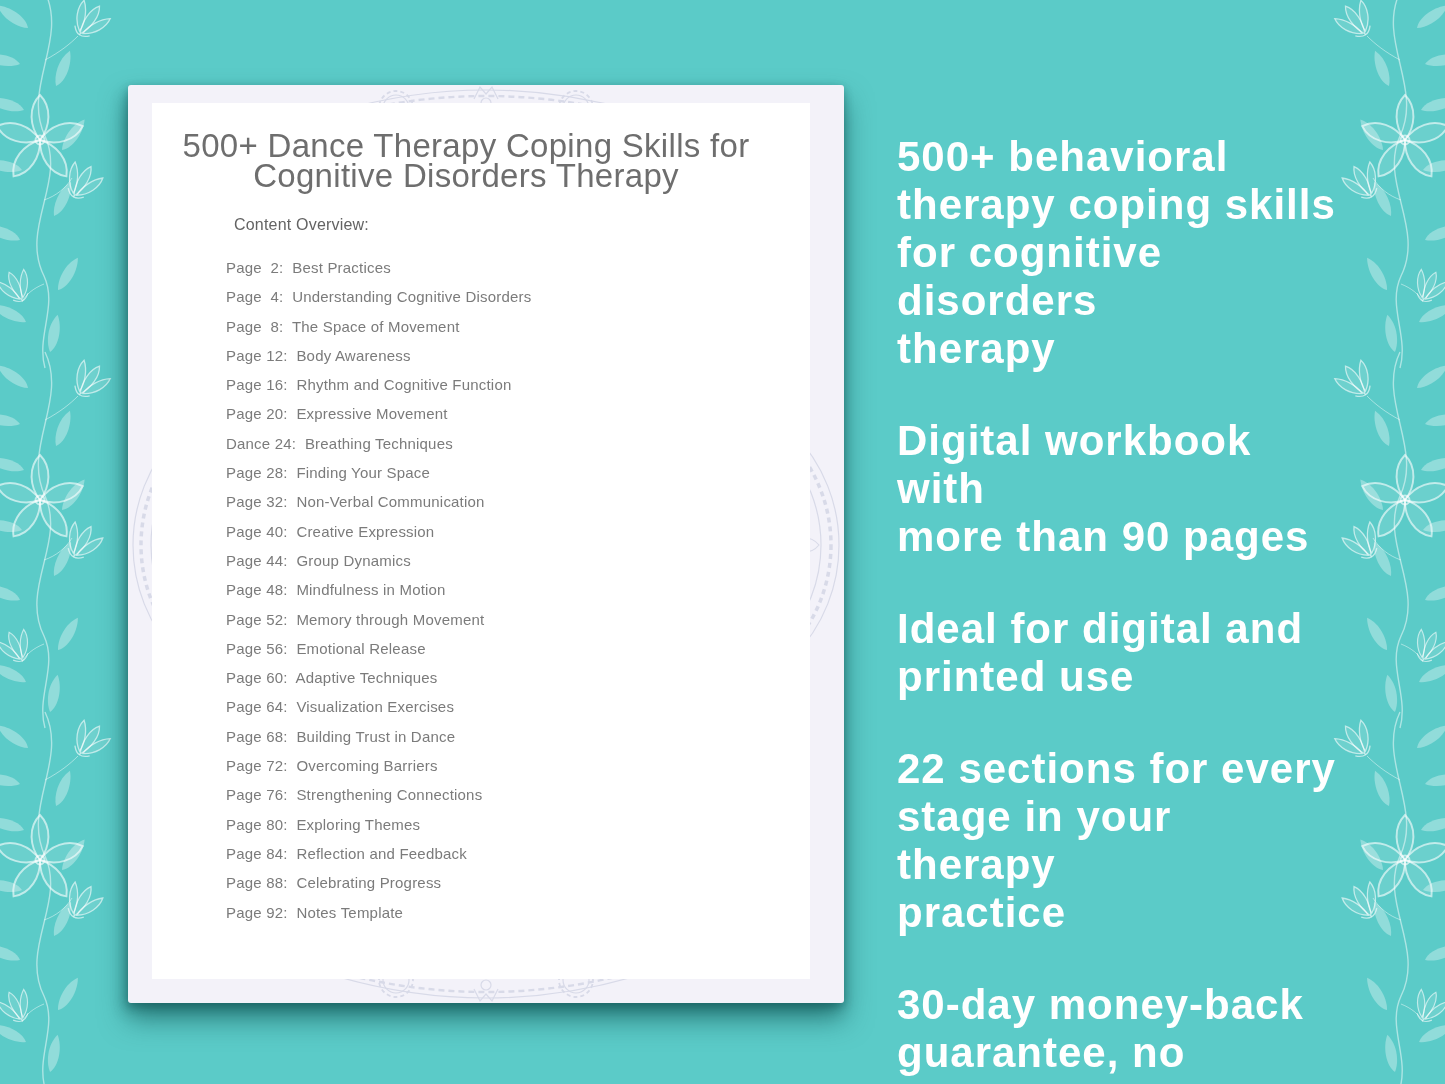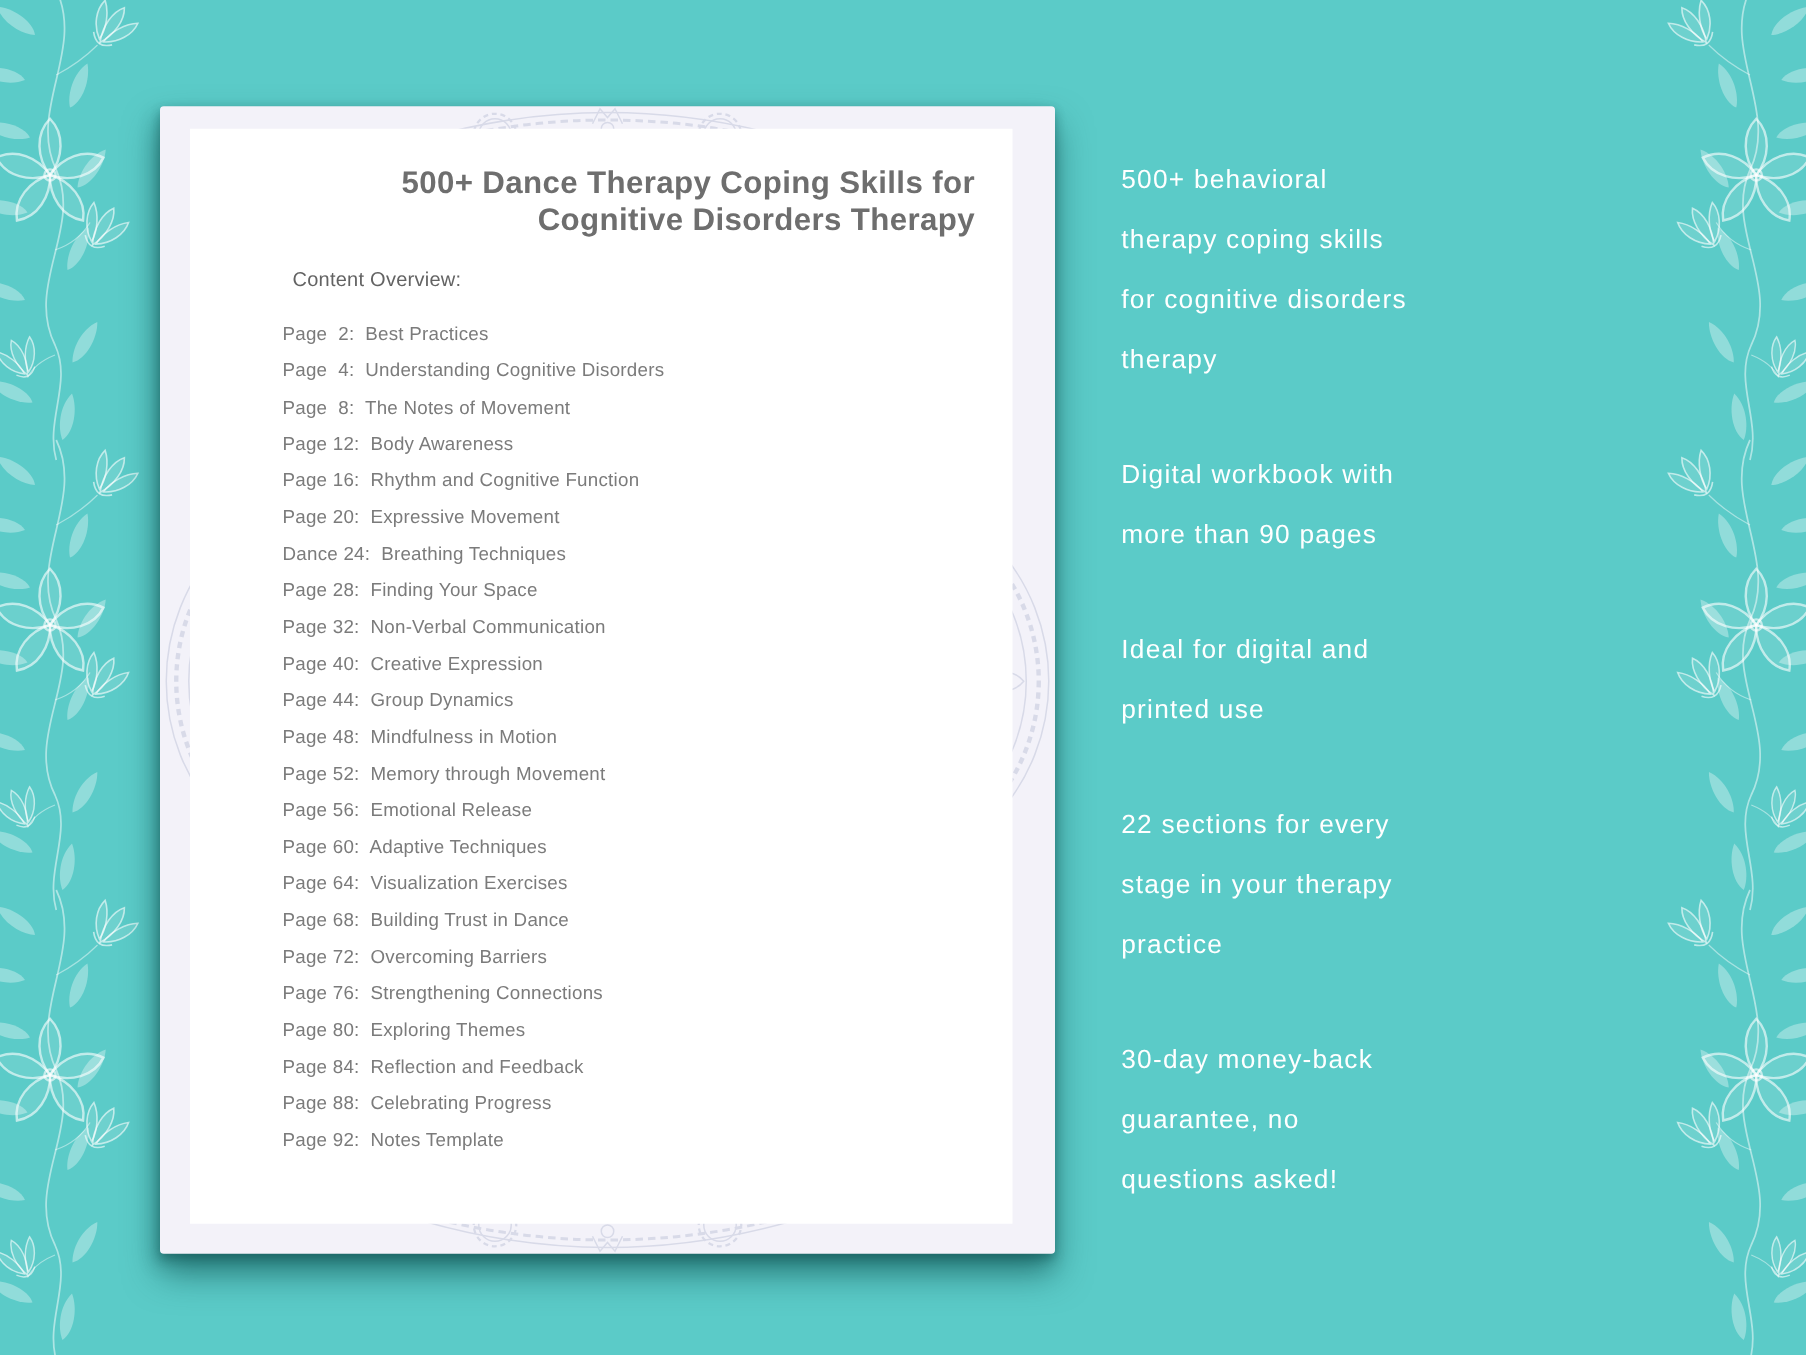--- a/index.html
+++ b/index.html
@@ -25,37 +25,37 @@
   .lace-top { left:198px; top:-4px; }
   .lace-bottom { left:198px; bottom:-4px; transform:scaleY(-1); }
   .mandala-left { left:-5px; top:290px; }
   .mandala-right { left:381px; top:290px; }
   .doc-page {
     position:absolute; left:24px; top:18px; width:658px; height:876px;
     background: var(--page, #ffffff); z-index:2;
   }
   .doc-title {
     position:absolute; top:28px; left:0; width:100%; box-sizing:border-box; padding-right:30px;
-    margin:0; text-align:right; font-size:25px; line-height:30px; font-weight:700;
+    margin:0; text-align:center; font-size:33px; line-height:30px; font-weight:400;
     letter-spacing:0.3px; color: var(--title, #6e6e6e); white-space:pre-line;
   }
   .overview-heading {
     position:absolute; top:113px; left:46px; font-size:16px; letter-spacing:0.2px;
     color: var(--heading, #636363);
     margin-left: 36px;
   }
   .toc { position:absolute; top:146px; left:70px; margin:4px; padding:0; list-style:none; }
   .toc li {
     font-size:15px; line-height:29.3px; letter-spacing:0.2px;
     color: var(--toc, #7b7b7b); white-space:pre;
   }
   
   .marketing { position:absolute; left:897px; top:116px; width:440px; }
   .marketing p {
-    margin:4px 0 44px 0; font-size:21px; line-height:48px; font-weight:400;
+    margin:17px 0 44px 0; font-size:42px; line-height:48px; font-weight:700;
     letter-spacing:1px; color: var(--mkt, #ffffff); white-space:pre-line;
   }
 </style>
 </head>
 <body>
 
 <svg width="0" height="0" style="position:absolute" aria-hidden="true">
   <defs>
     <path id="leaf" d="M0,0 C8,-6 16,-22 12,-36 C2,-28 -5,-10 0,0 Z" fill="rgba(255,255,255,0.33)" stroke="none"></path>
     <g id="flw" stroke="rgba(255,255,255,0.6)" fill="rgba(255,255,255,0.10)" stroke-width="1.3">
@@ -162,21 +162,21 @@
         <use href="#mandalaG" transform="translate(170,170)"></use>
       </svg>
 
     <div class="doc-page">
       <h1 class="doc-title">500+ Dance Therapy Coping Skills for
 Cognitive Disorders Therapy</h1>
       <div class="overview-heading">Content Overview:</div>
       <ul class="toc" id="toc-list">
           <li>Page  2:  Best Practices</li>
           <li>Page  4:  Understanding Cognitive Disorders</li>
-          <li>Page  8:  The Notes of Movement</li>
+          <li>Page  8:  The Space of Movement</li>
           <li>Page 12:  Body Awareness</li>
           <li>Page 16:  Rhythm and Cognitive Function</li>
           <li>Page 20:  Expressive Movement</li>
           <li>Dance 24:  Breathing Techniques</li>
           <li>Page 28:  Finding Your Space</li>
           <li>Page 32:  Non-Verbal Communication</li>
           <li>Page 40:  Creative Expression</li>
           <li>Page 44:  Group Dynamics</li>
           <li>Page 48:  Mindfulness in Motion</li>
           <li>Page 52:  Memory through Movement</li>

